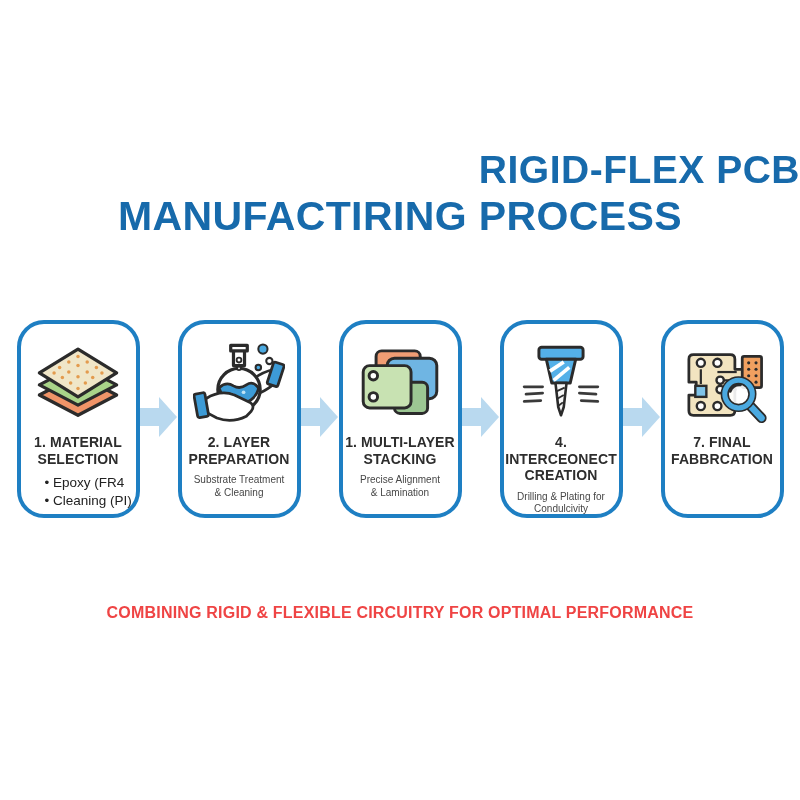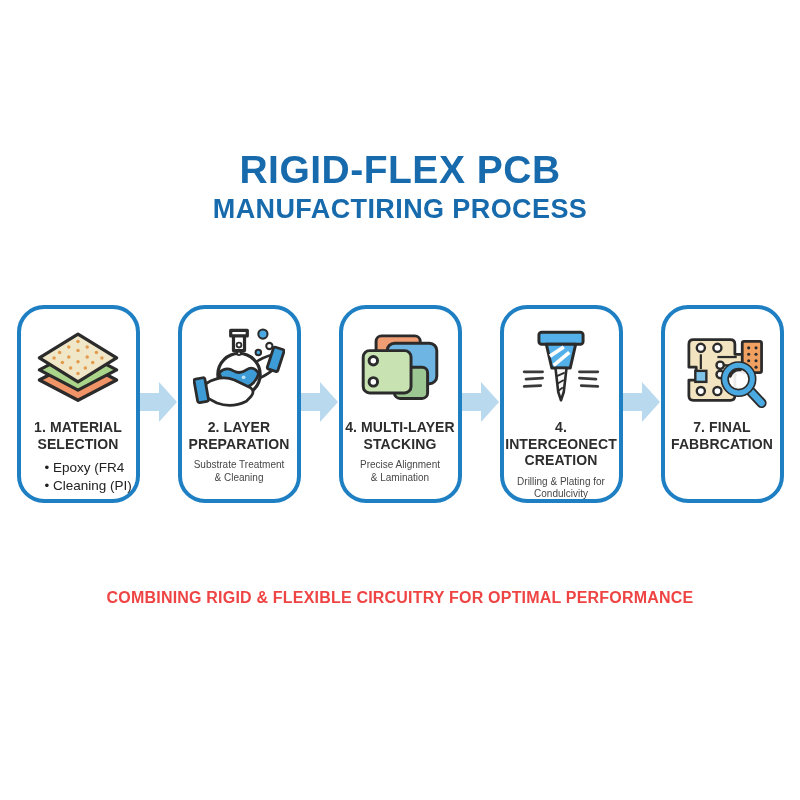--- a/index.html
+++ b/index.html
@@ -10,24 +10,24 @@
     font-family: "Liberation Sans", sans-serif;
     overflow: hidden;
   }
   .title-block {
     padding-top: 150px;
     text-align: center;
     line-height: 1.05;
   }
   .title-line1 {
     font-size: 39px; font-weight: 800;
-    color: #176aab; letter-spacing: 0.5px;
+    color: #176aab; letter-spacing: 0.5px; text-align: right;
   }
   .title-line2 {
-    font-size: 27px; font-weight: 800;
+    font-size: 41px; font-weight: 800;
     color: #176aab; letter-spacing: 0.4px;
     margin-top: 4px;
   }
   .flow {
     display: flex;
     align-items: flex-start;
     justify-content: center;
     margin-top: 82px;
   }
   .card {
@@ -189,21 +189,21 @@
           <g stroke="#2b2b2b" stroke-width="3.2" stroke-linejoin="round">
             <rect x="24" y="14" width="48" height="28" rx="6" fill="#f09d74"></rect>
             <rect x="36" y="22" width="54" height="44" rx="8" fill="#6fb5e3"></rect>
             <rect x="44" y="48" width="36" height="34" rx="6" fill="#9cc793"></rect>
             <rect x="10" y="30" width="52" height="46" rx="7" fill="#c8e2b2"></rect>
             <circle cx="21" cy="41" r="4.6" fill="#ffffff"></circle>
             <circle cx="21" cy="64" r="4.6" fill="#ffffff"></circle>
           </g>
         </svg>
       </span>
-      <div class="card-title">4. MULTI-LAYER
+      <div class="card-title">1. MULTI-LAYER
 STACKING</div>
       <div class="card-sub">Precise Alignment
 &amp; Lamination</div>
     </div>
 
     <span class="arrow">
       <svg viewBox="0 0 38 44">
           <polygon points="0,13 19,13 19,2 37,22 19,42 19,31 0,31" fill="#b9d9ef"></polygon>
         </svg>
     </span>

